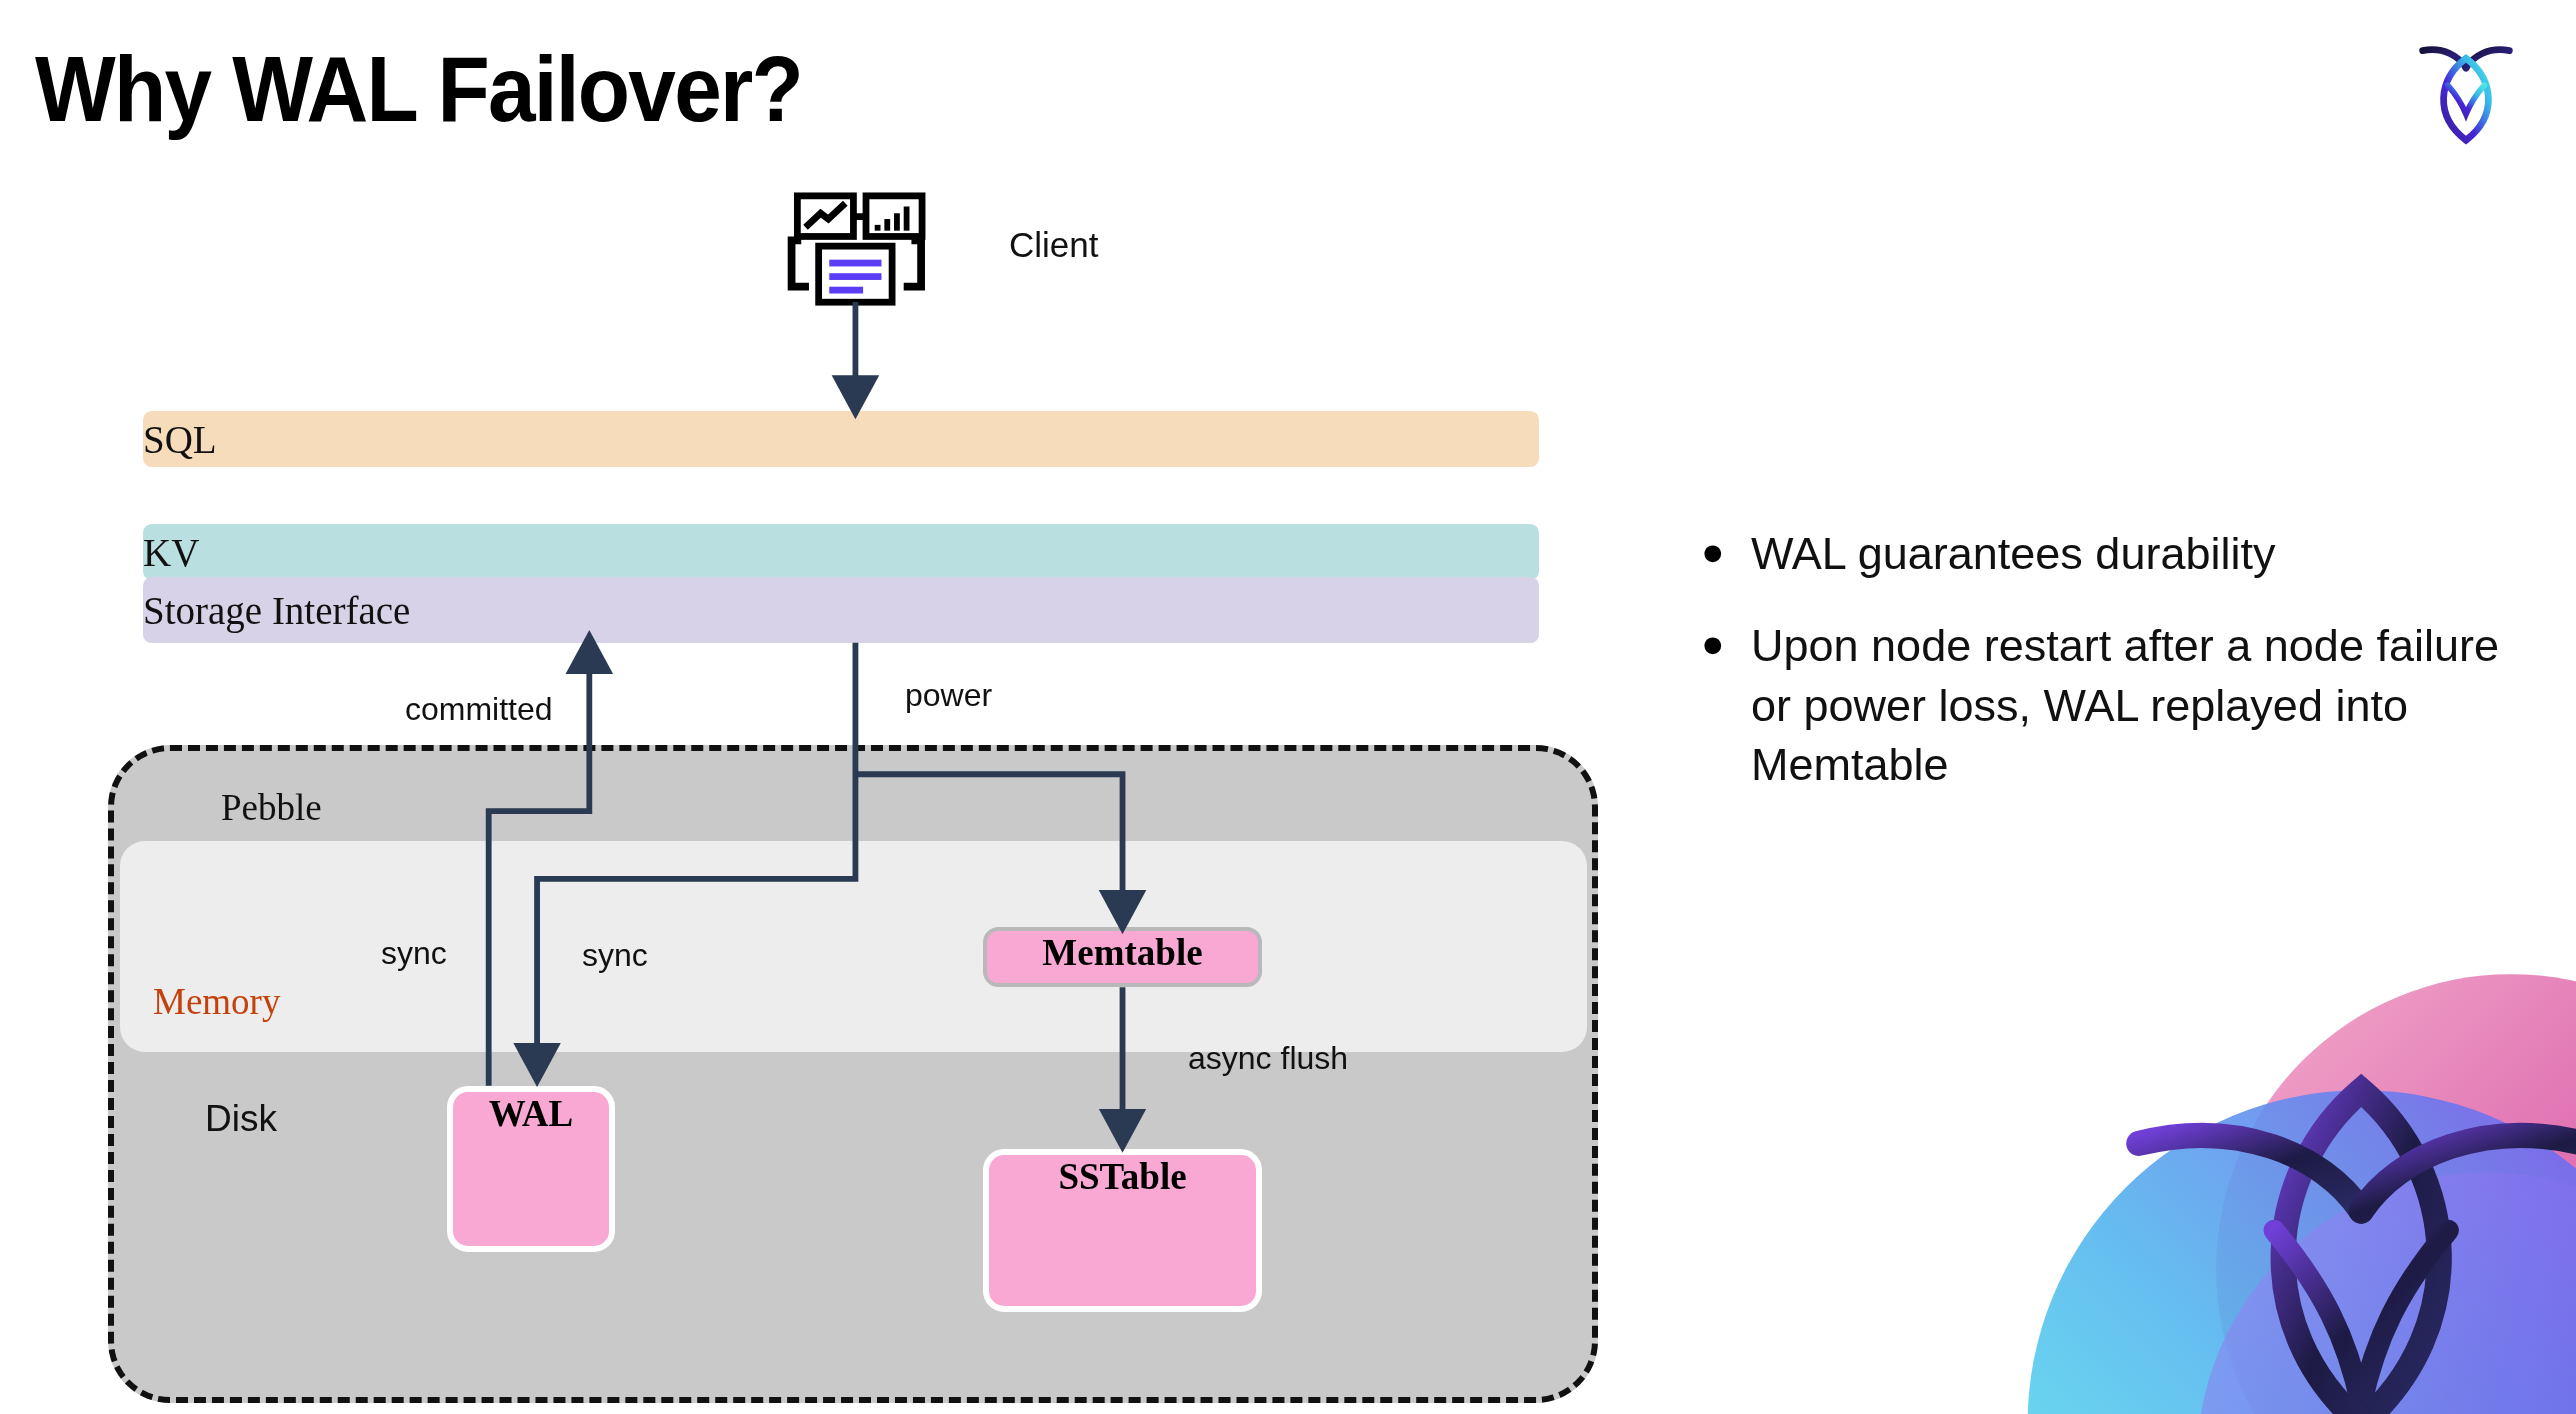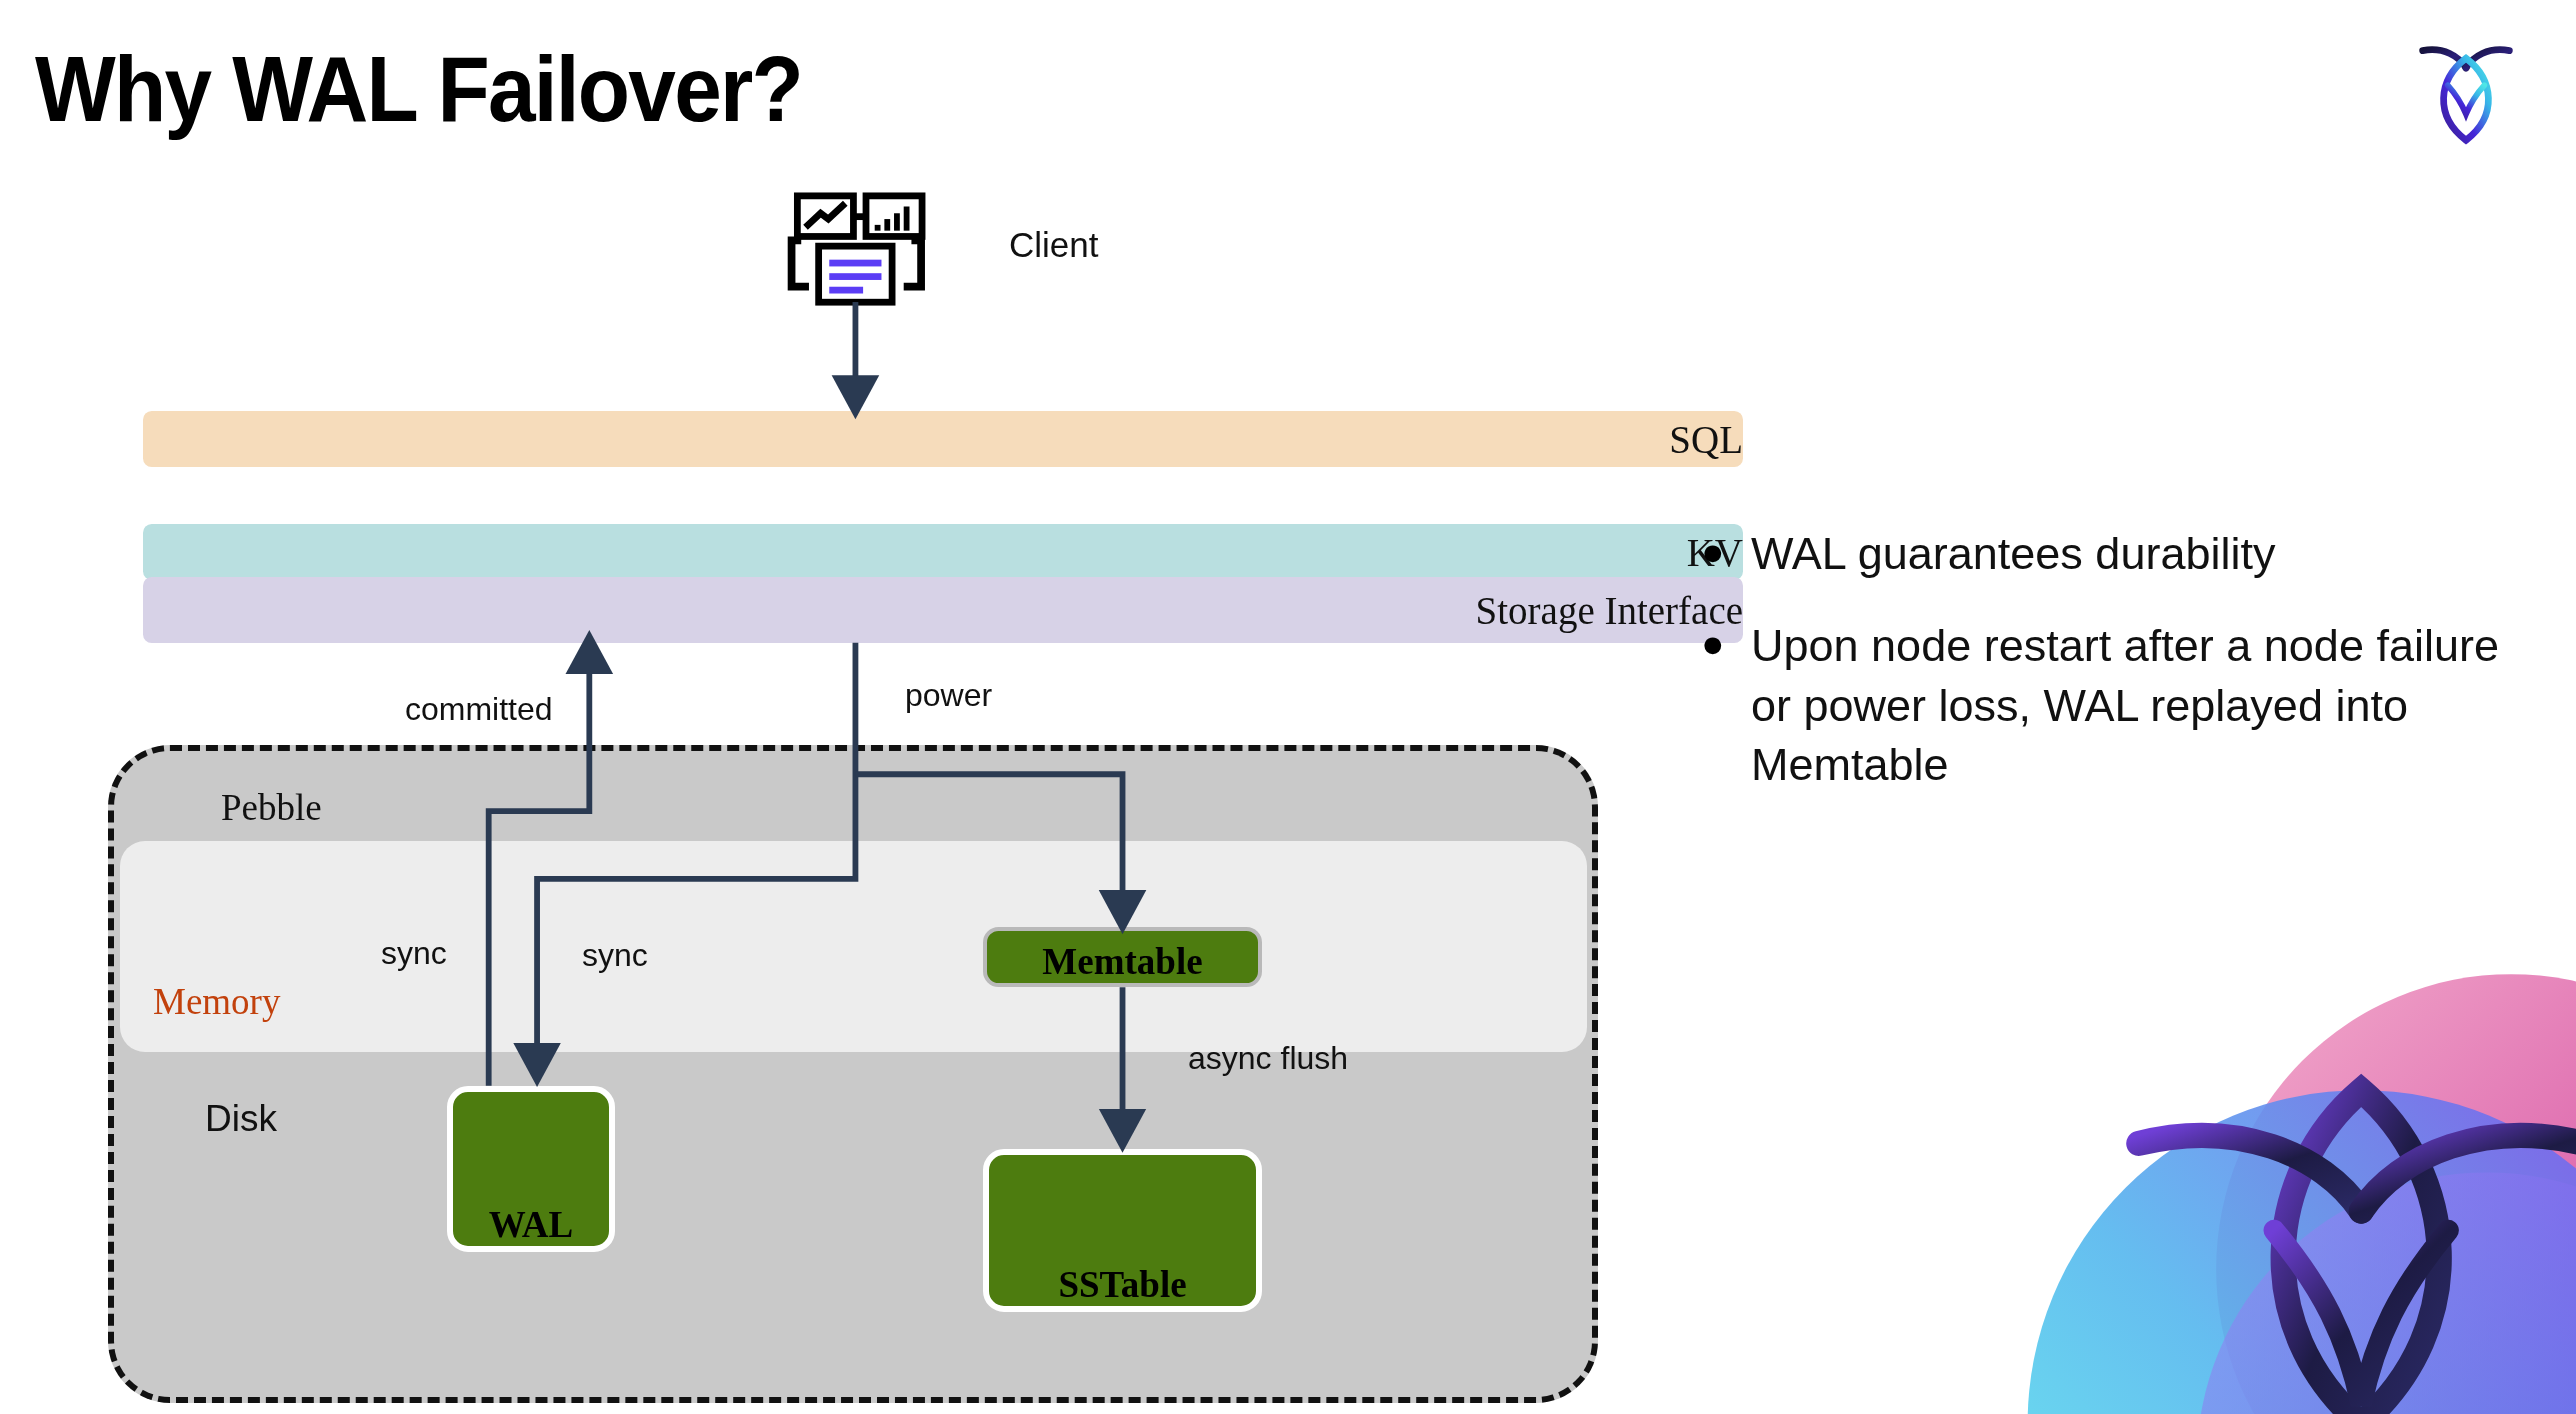--- a/index.html
+++ b/index.html
@@ -27,22 +27,22 @@
   
   #client-icon{position:absolute;left:774px;top:192px;width:155px;height:116px;}
   #client-label{
     position:absolute;left:1009px;top:225px;
     font-size:35px;color:#111;font-family:"Liberation Sans", sans-serif;
     white-space:nowrap;
   }
 
   
   .layer-bar{
-    position:absolute;left:143px;width:1600px;height:56px;border-radius:8.7px;
-    display:flex;align-items:center;justify-content:flex-end;
+    position:absolute;left:143px;width:1396px;height:56px;border-radius:8.7px;
+    display:flex;align-items:center;justify-content:flex-start;
     font-family:"Liberation Serif", serif;font-size:39px;color:#111;
   }
   #layer-sql{top:411px;background:#f6dcbb;}
   #layer-kv{top:524px;background:#b9dfe0;}
   #layer-storage{top:577px;height:66px;background:#d7d2e7;}
 
   
   #pebble-container{
     position:absolute;left:108px;top:745px;width:1490px;height:658px;
     border:6.8px dashed #111;border-radius:62px;background:#c9c9c9;
@@ -60,22 +60,22 @@
     position:absolute;left:153px;top:980px;
     font-family:"Liberation Serif", serif;font-size:37px;color:#c2410c;
   }
   #disk-label{
     position:absolute;left:205px;top:1098px;
     font-family:Liberation Sans, sans-serif;font-size:37px;color:#111;
   }
 
   
   .node-box{
-    position:absolute;background:#4d7c0f;border-radius:21px;
-    display:flex;align-items:flex-end;justify-content:center;
+    position:absolute;background:#f9a8d4;border-radius:21px;
+    display:flex;align-items:flex-start;justify-content:center;
     font-family:"Liberation Serif", serif;font-weight:700;color:#000;
   }
   #node-memtable{
     left:983px;top:927px;width:279px;height:60px;font-size:37px;
     border:4.8px solid #b9b9b9;box-sizing:border-box;border-radius:15.5px;
   }
   #node-wal{
     left:447px;top:1086px;width:168px;height:166px;font-size:37px;
     border:6.8px solid #fff;box-sizing:border-box;
   }

